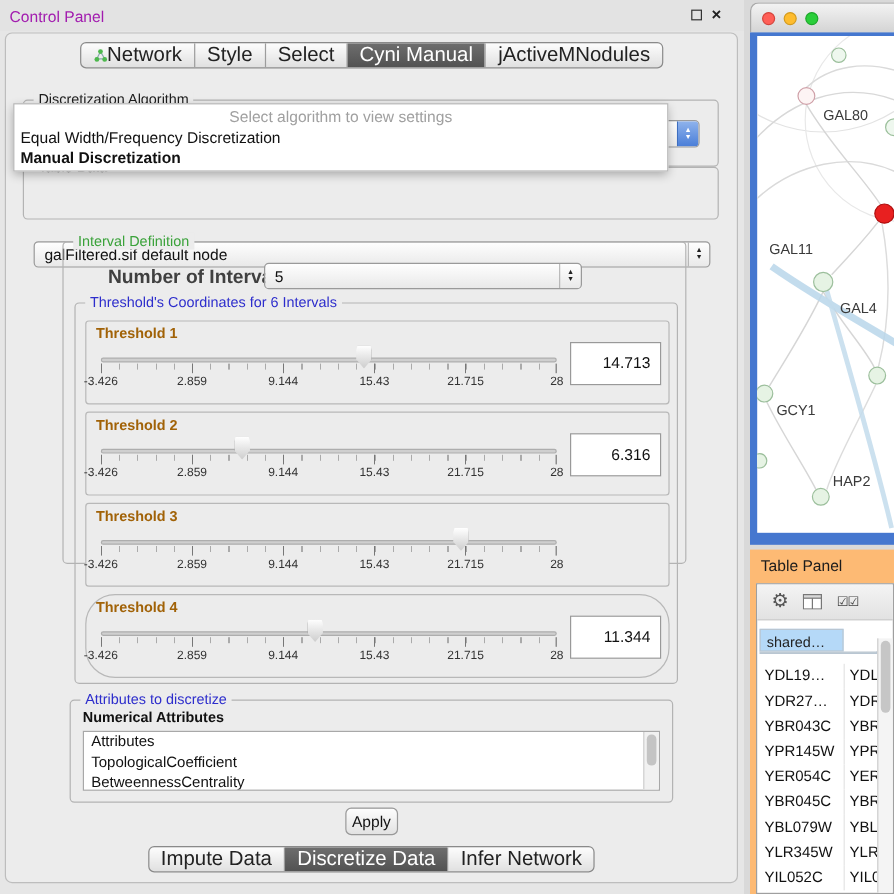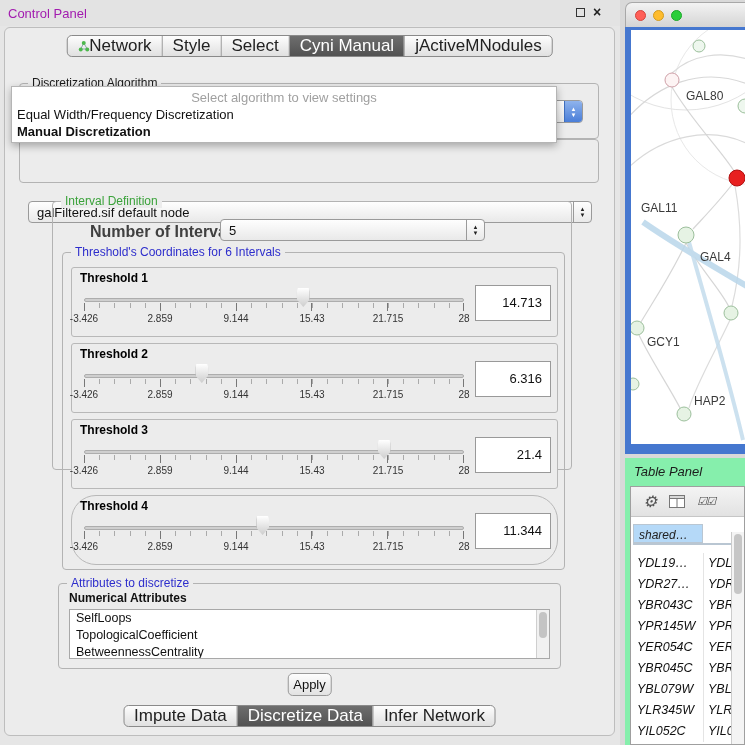--- a/index.html
+++ b/index.html
@@ -50,21 +50,21 @@
   #tabledata-group { left:14px; top:111px; width:580px; height:44px; }
   #tabledata-combo { left:8px; top:13px; width:564px; height:22px;margin-top:48px; }
 
   
   #interval-group { left:47px; top:173px; width:520px; height:269px; }
   #num-intervals-label { position:absolute; left:37px; top:21px; font-size:16px; font-weight:bold; color:#404040; }
   #num-intervals-combo { left:167px; top:17px; width:265px; height:22px; }
   #thr-group { left:9px; top:50px; width:503px; height:318px; }
 
   .threshold-panel { position:absolute; left:8px; width:487px; height:70px; border:1px solid #b8b8b8; border-radius:3px; background:#ececec; }
-  .t-label { position:absolute; left:8px; top:3px; font-size:12px; font-weight:bold; color:#000000; }
+  .t-label { position:absolute; left:8px; top:3px; font-size:12px; font-weight:bold; color:#a16207; }
   .slider { position:absolute; left:12px; top:14px; width:380px; height:54px; }
   .track { position:absolute; left:0; right:0; top:16px; height:4px; background:#cfcfcf; border:1px solid #adadad; border-radius:2px; }
   .thumb { position:absolute; top:6px; width:13px; height:19px; transform:translateX(-50%); background:linear-gradient(#ffffff,#cdcdcd); clip-path:polygon(8% 0,92% 0,100% 20%,100% 60%,50% 100%,0 60%,0 20%); filter:drop-shadow(0 0 1px #777); }
   .ticks-minor { position:absolute; left:0; right:0; top:21px; height:5px; background-image:repeating-linear-gradient(90deg,#aaa 0,#aaa 1px,transparent 1px,transparent 4%); }
   .ticks-major { position:absolute; left:0; right:0; top:21px; height:8px; border-right:1px solid #777; background-image:repeating-linear-gradient(90deg,#777 0,#777 1px,transparent 1px,transparent 20%); }
   .scale-labels { position:absolute; left:0; right:0; top:31px; height:12px; }
   .scale-labels span { position:absolute; transform:translateX(-50%); font-size:10px; color:#333; white-space:nowrap; }
   .value-box { position:absolute; right:6px; top:17px; width:76px; height:36px; background:#fff; border:1px solid #999; font-size:13px; color:#111; text-align:right; line-height:34px; padding-right:8px; }
 
   
@@ -84,21 +84,21 @@
   .traffic { position:absolute; left:9px; top:7px; display:flex; gap:7px; }
   .light { width:11px; height:11px; border-radius:50%; }
   .light.red { background:#ff5f57; border:1px solid #d4443c; }
   .light.yellow { background:#febc2e; border:1px solid #d39b1e; }
   .light.green { background:#2ace3a; border:1px solid #1da72b; }
   .nw-body { position:absolute; left:0; top:25px; right:0; bottom:0; background:#4577cf; }
   #net-canvas { position:absolute; left:6px; top:3px; background:#fff; }
   #net-canvas text { font-family:"Liberation Sans", sans-serif; font-size:12px; fill:#3a3a3a; }
 
   
-  .table-panel { position:absolute; left:625px; top:458px; width:120px; height:287px; background:#86efac;font-style:italic; }
+  .table-panel { position:absolute; left:625px; top:458px; width:120px; height:287px; background:#fdba74; }
   .tp-title { position:absolute; left:9px; top:6px; font-size:13px; color:#1c1c1c; }
   .tp-box { position:absolute; left:5px; top:28px; width:115px; height:259px; background:#fff; border:1px solid #9f9f9f; overflow:hidden; }
   .tp-toolbar { position:absolute; left:0; top:0; right:0; height:30px; background:linear-gradient(#f4f4f4,#e2e2e2); border-bottom:1px solid #c6c6c6; display:flex; align-items:center; gap:12px; padding-left:12px; }
   .gear-btn { font-size:16px; color:#555; line-height:16px; }
   .cols-btn svg { display:block; }
   .checks-btn { font-size:11px; color:#444; letter-spacing:-1px; }
   .tp-header { position:absolute; left:2px; top:37px; right:13px; height:21px; display:flex; font-size:12px; color:#222;flex-direction:column; }
   .hc { line-height:21px; padding-left:5px; border:1px solid #b9c6d2; overflow:hidden; white-space:nowrap; }
   .hc.c0 { width:70px; background:#b5d9f8; }
   .hc.c1 { flex:1; background:#e6e6e6; border-left:none; }
@@ -225,21 +225,20 @@
       <div class="thumb" style="left: 78.9983%;"></div>
       <div class="scale-labels">
                     <span style="left: 0%;">-3.426</span>
                     <span style="left: 20%;">2.859</span>
                     <span style="left: 40%;">9.144</span>
                     <span style="left: 60%;">15.43</span>
                     <span style="left: 80%;">21.715</span>
                     <span style="left: 100%;">28</span>
                   </div>
     </div>
-    <div class="value-box">21.4</div>
   </div>
               <div class="threshold-panel" style="top: 242px; border-radius: 25px;">
     <div class="t-label">Threshold 4</div>
     <div class="slider">
       <div class="track"></div>
       <div class="ticks-minor"></div>
       <div class="ticks-major"></div>
       <div class="thumb" style="left: 46.9993%;"></div>
       <div class="scale-labels">
                     <span style="left: 0%;">-3.426</span>
@@ -253,21 +252,21 @@
     <div class="value-box">11.344</div>
   </div>
             </div>
         </div>
       </div>
 
       <div class="group" id="attr-group">
         <span class="group-title blue">Attributes to discretize</span>
         <span id="attr-subtitle">Numerical Attributes</span>
         <div id="attr-list">
-          <div class="attr-item">SelfLoops</div>
+          <div class="attr-item">Attributes</div>
             <div class="attr-item">TopologicalCoefficient</div>
             <div class="attr-item">BetweennessCentrality</div>
             <div id="attr-scrollbar">
             <div id="attr-scroll-thumb"></div>
           </div>
         </div>
       </div>
 
       <button id="apply-btn">Apply</button>
 

